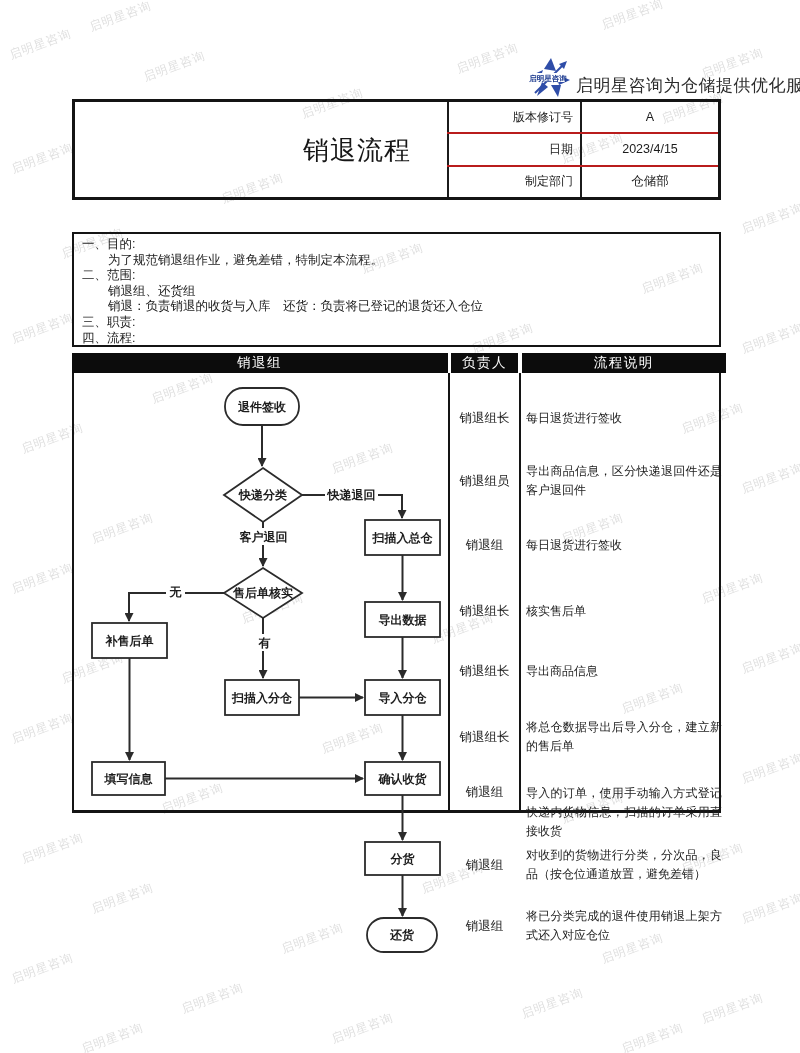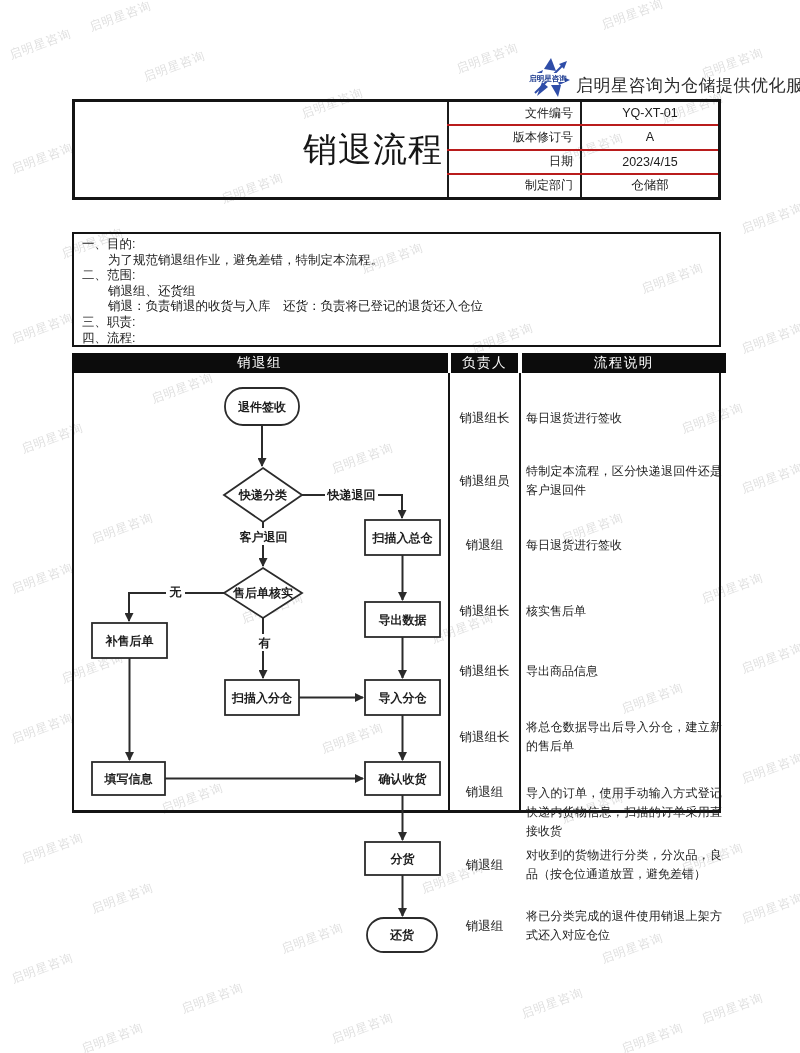--- a/index.html
+++ b/index.html
@@ -15,21 +15,21 @@
   
   .logo-wrap { position:absolute; left:529px; top:58px; z-index:2; display:flex; align-items:flex-end; }
   .slogan { position:absolute; left:576px; top:74px; z-index:2; font-size:17px; color:#2b2b2b;
             letter-spacing:.5px; white-space:nowrap; }
 
   
   .header-table { position:absolute; left:72px; top:99px; width:649px; height:101px;
                   border:3px solid #141414; z-index:1; display:flex; }
   .title-cell { position:relative; width:372px; height:100%; }
   .doc-title { position:absolute; left:228px; top:50%; transform:translateY(-50%);
-               font-size:34px; letter-spacing:1px; color:#161616; white-space:nowrap; }
+               font-size:26px; letter-spacing:1px; color:#161616; white-space:nowrap; }
   .meta-grid { flex:1; display:flex; flex-direction:column; }
   .meta-row { flex:1; display:flex; border-top:2px solid #b91c1c; }
   .meta-row:first-child { border-top:none; }
   .meta-label { width:133px; border-left:2px solid #1b1b1b; display:flex; align-items:center;
                 justify-content:flex-end; padding-right:7px; font-size:12px; }
   .meta-value { flex:1; border-left:2px solid #1b1b1b; display:flex; align-items:center;
                 justify-content:center; font-size:12.5px; }
 
   
   .intro-box { position:absolute; left:72px; top:232px; width:649px; height:115px;
@@ -139,24 +139,20 @@
     </svg>
   </div>
   <span class="slogan">启明星咨询为仓储提供优化服务</span>
 
   <div class="header-table">
     <div class="title-cell">
       <span class="doc-title">销退流程</span>
     </div>
     <div class="meta-grid">
       <div class="meta-row">
-        <div class="meta-label">文件编号</div>
-        <div class="meta-value">YQ-XT-01</div>
-      </div>
-      <div class="meta-row">
         <div class="meta-label">版本修订号</div>
         <div class="meta-value">A</div>
       </div>
       <div class="meta-row">
         <div class="meta-label">日期</div>
         <div class="meta-value">2023/4/15</div>
       </div>
       <div class="meta-row">
         <div class="meta-label">制定部门</div>
         <div class="meta-value">仓储部</div>
@@ -265,21 +261,21 @@
       <g>
         <rect class="fl-shape" x="293" y="543" width="70" height="34" rx="17"></rect>
         <text class="fl-text" x="328" y="564">还货</text>
       </g>
     </svg>
 
     <div class="role-cell" style="top:65px;">销退组长</div>
     <div class="desc-cell" style="top:65px;">每日退货进行签收</div>
 
     <div class="role-cell" style="top:128px;">销退组员</div>
-    <div class="desc-cell" style="top:128px;">特制定本流程，区分快递退回件还是客户退回件</div>
+    <div class="desc-cell" style="top:128px;">导出商品信息，区分快递退回件还是客户退回件</div>
 
     <div class="role-cell" style="top:192px;">销退组</div>
     <div class="desc-cell" style="top:192px;">每日退货进行签收</div>
 
     <div class="role-cell" style="top:258px;">销退组长</div>
     <div class="desc-cell" style="top:258px;">核实售后单</div>
 
     <div class="role-cell" style="top:318px;">销退组长</div>
     <div class="desc-cell" style="top:318px;">导出商品信息</div>
 

